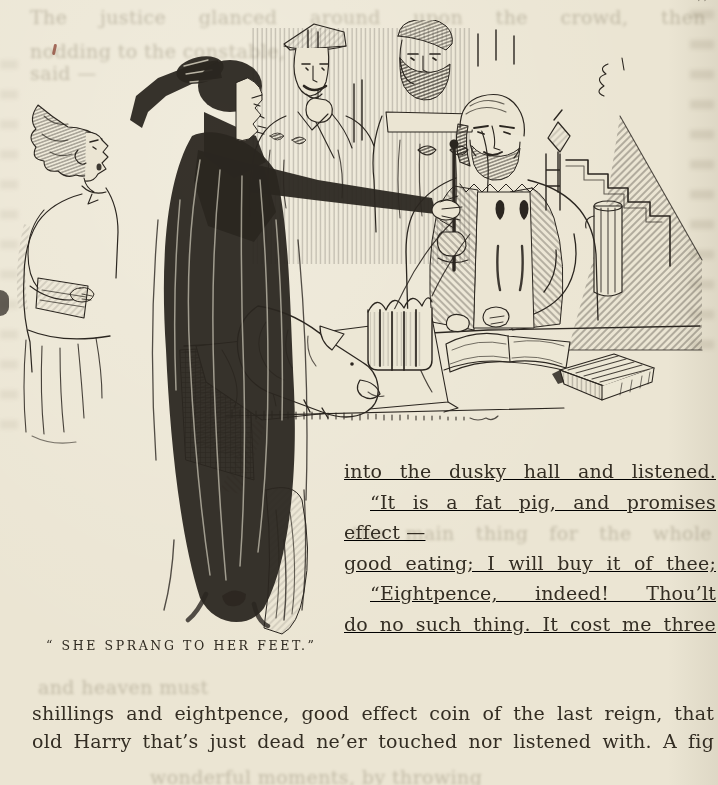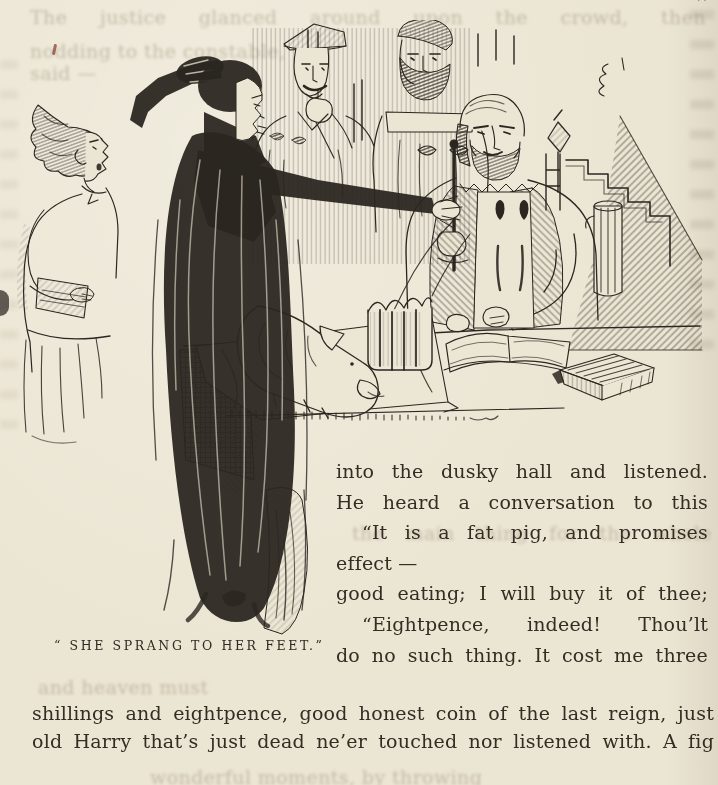--- a/index.html
+++ b/index.html
@@ -5,28 +5,28 @@
   html,body{margin:0;padding:0;background:#777;}
   .page{
     position:relative;width:718px;height:785px;overflow:hidden;
     background:
       radial-gradient(ellipse at 30% 20%, rgba(255,255,250,.25), rgba(0,0,0,0) 60%),
       linear-gradient(90deg, rgba(0,0,0,0) 93%, rgba(110,100,78,.10)),
       #ebe5d3;
     font-family:"DejaVu Serif", serif;
   }
   .ln{position:relative;display:block;color:#332d23;font-size:19px;letter-spacing:.2px;}
-  .col{position:absolute;left:336px;top:456px;width:372px;z-index:3;}
+  .col{position:absolute;left:344px;top:456px;width:372px;z-index:3;text-decoration:underline;}
   .col .ln{line-height:30.6px;height:30.6px;text-align:justify;text-align-last:justify;}
   .full{position:absolute;left:32px;top:699px;width:682px;z-index:3;}
   .full .ln{line-height:28.4px;height:28.4px;text-align:justify;text-align-last:justify;}
   .ln.endp{text-align-last:left;}
   .ln.ind{padding-left:26px;box-sizing:border-box;}
   .caption{
-    position:absolute;left:54px;top:637px;z-index:3;color:#2f2a21;
+    position:absolute;left:46px;top:637px;z-index:3;color:#2f2a21;
     font-size:12.5px;letter-spacing:2.6px;line-height:18px;white-space:nowrap;
   }
   .illus{position:absolute;left:8px;top:20px;width:702px;height:618px;z-index:2;}
   .ghost{
     position:absolute;z-index:1;color:#7d745c;opacity:.38;filter:blur(1.4px);
     font-size:19px;letter-spacing:.4px;
   }
   .ghost.j{text-align:justify;text-align-last:justify;}
   .gstrip{position:absolute;z-index:1;opacity:.5;filter:blur(2px);
     background:repeating-linear-gradient(180deg, rgba(118,108,84,.30) 0 9px, rgba(0,0,0,0) 9px 30px);}
@@ -238,26 +238,25 @@
       </g>
 
     </g>
   </svg>
   </div>
 
   <div class="caption">“ SHE SPRANG TO HER FEET.”</div>
 
   <div class="col">
     <div class="ln">into the dusky hall and listened.</div>
-    <div class="ln">He heard a conversation to this</div>
     <div class="ln ind">“It is a fat pig, and promises</div>
     <div class="ln endp">effect —</div>
     <div class="ln">good eating; I will buy it of thee;</div>
     <div class="ln ind">“Eightpence, indeed! Thou’lt</div>
     <div class="ln">do no such thing. It cost me three</div>
   </div>
 
   <div class="full">
-    <div class="ln">shillings and eightpence, good honest coin of the last reign, just</div>
+    <div class="ln">shillings and eightpence, good effect coin of the last reign, that</div>
     <div class="ln">old Harry that’s just dead ne’er touched nor listened with. A fig</div>
   </div>
 
 </div>
 
 </body></html>

